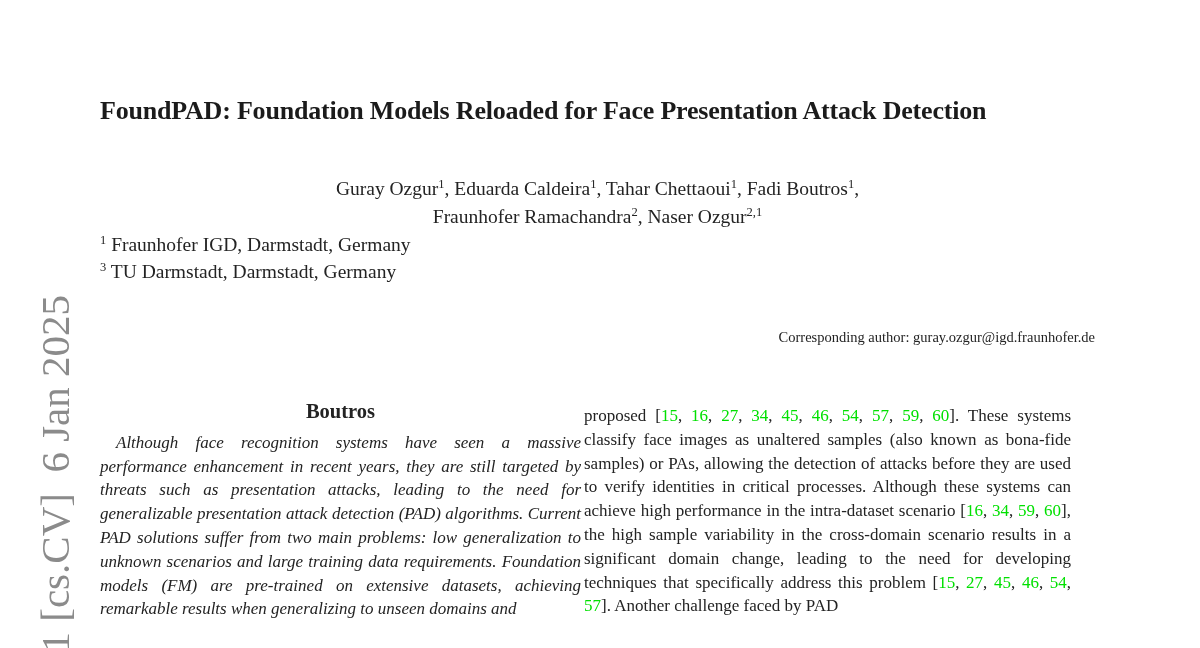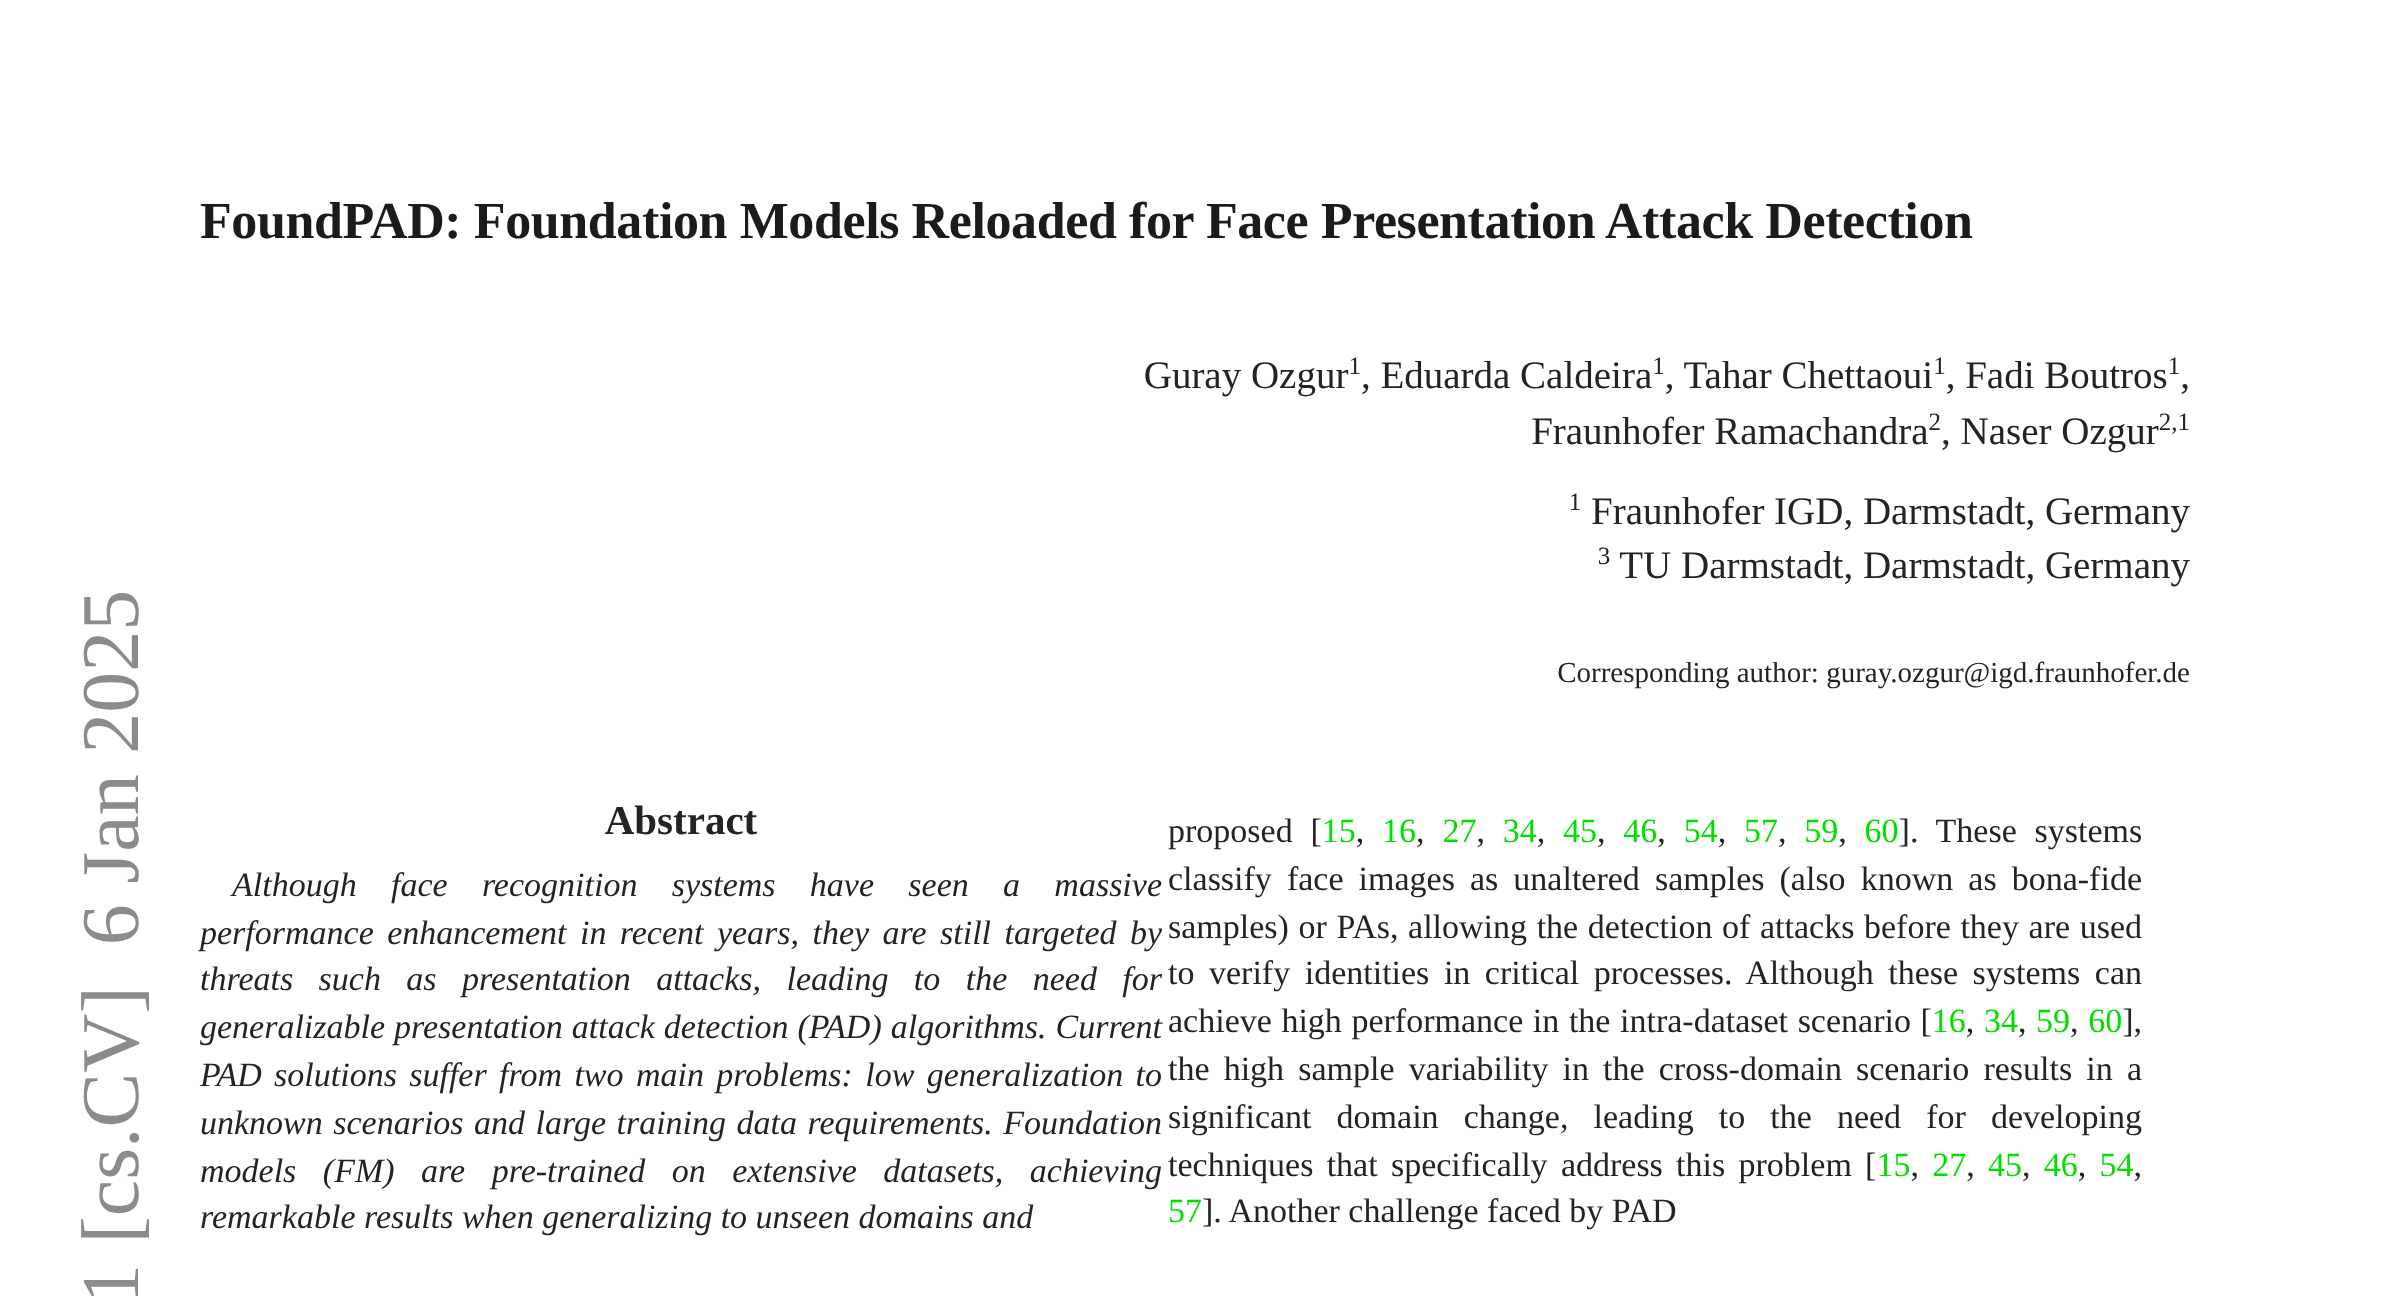--- a/index.html
+++ b/index.html
@@ -30,34 +30,34 @@
     position:absolute;
     left:100px; top:96px; width:995px;
     font-size:26px;
     font-weight:bold;
     color:#1b1b1b;
     letter-spacing:-0.2px;
   }
   .authors {
     position:absolute;
     left:100px; top:175px; width:995px;
-    text-align:right;
+    text-align:center;
     font-size:19.5px;
     line-height:28px;
   }
   .sup {
     font-size:12.5px;
     position:relative;
     top:-7px;
     line-height:0;
   }
   .affiliations {
     position:absolute;
-    left:100px; top:244px; width:995px;
-    text-align:right;
+    left:100px; top:232px; width:995px;
+    text-align:left;
     font-size:19.5px;
     line-height:26.5px;
   }
   .corresponding {
     position:absolute;
     left:100px; top:329px; width:995px;
     text-align:right;
     font-size:14.5px;
   }
   .col {
@@ -93,19 +93,19 @@
 </div>
 
 <div class="affiliations" id="affiliation-list">
     <div><span class="sup">1</span> Fraunhofer IGD, Darmstadt, Germany</div>
     <div><span class="sup">3</span> TU Darmstadt, Darmstadt, Germany</div>
   </div>
 
 <div class="corresponding">Corresponding author: guray.ozgur@igd.fraunhofer.de</div>
 
 <div class="col col-left">
-  <div class="abstract-heading">Abstract</div>
+  <div class="abstract-heading">Boutros</div>
   <p class="abstract-text">Although face recognition systems have seen a massive performance enhancement in recent years, they are still targeted by threats such as presentation attacks, leading to the need for generalizable presentation attack detection (PAD) algorithms. Current PAD solutions suffer from two main problems: low generalization to unknown scenarios and large training data requirements. Foundation models (FM) are pre-trained on extensive datasets, achieving remarkable results when generalizing to unseen domains and</p>
 </div>
 
 <div class="col col-right">
   <p id="intro-paragraph">proposed [<span class="cite">15</span>, <span class="cite">16</span>, <span class="cite">27</span>, <span class="cite">34</span>, <span class="cite">45</span>, <span class="cite">46</span>, <span class="cite">54</span>, <span class="cite">57</span>, <span class="cite">59</span>, <span class="cite">60</span>]. These systems classify face images as unaltered samples (also known as bona-fide samples) or PAs, allowing the detection of attacks before they are used to verify identities in critical processes. Although these systems can achieve high performance in the intra-dataset scenario [<span class="cite">16</span>, <span class="cite">34</span>, <span class="cite">59</span>, <span class="cite">60</span>], the high sample variability in the cross-domain scenario results in a significant domain change, leading to the need for developing techniques that specifically address this problem [<span class="cite">15</span>, <span class="cite">27</span>, <span class="cite">45</span>, <span class="cite">46</span>, <span class="cite">54</span>, <span class="cite">57</span>]. Another challenge faced by PAD</p>
 </div>
 
 </body></html>

